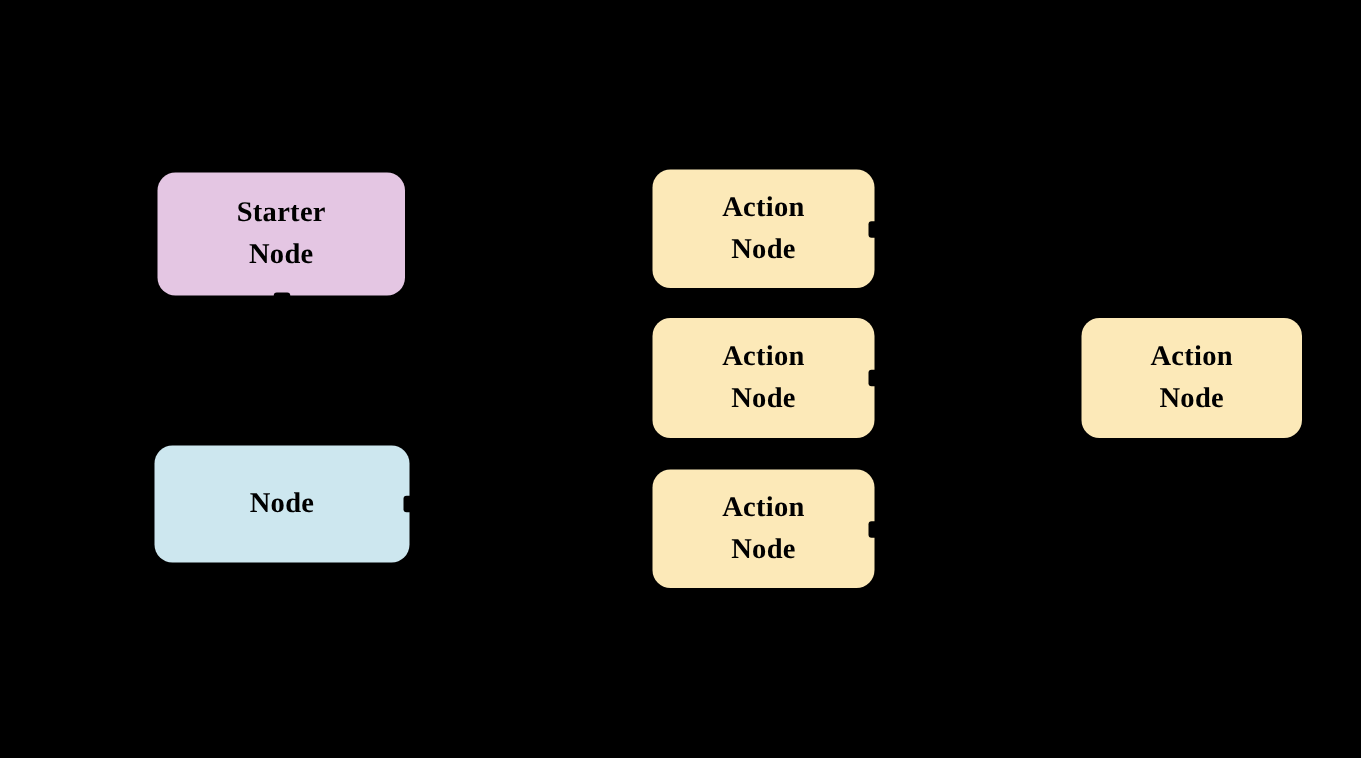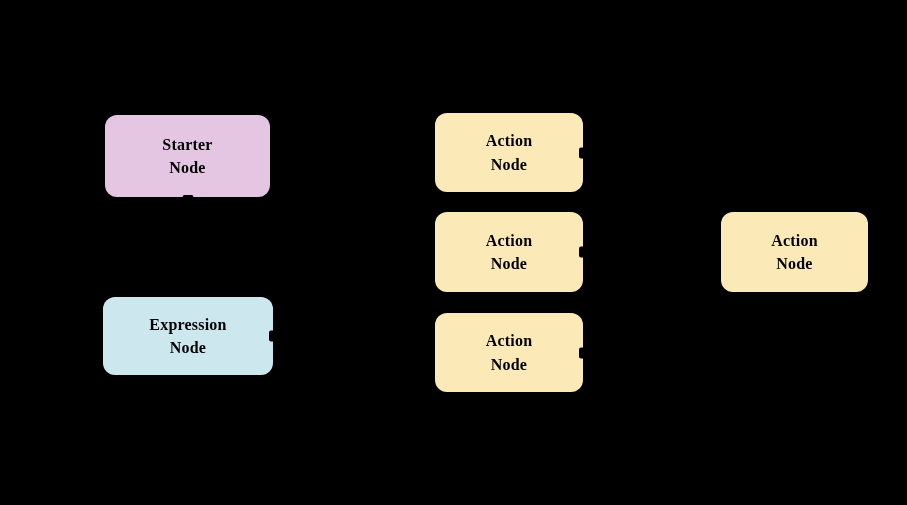--- a/index.html
+++ b/index.html
@@ -31,21 +31,21 @@
   .node {
     position: absolute;
     box-sizing: border-box;
     border-radius: 12px;
     display: flex;
     flex-direction: column;
     align-items: center;
     justify-content: center;
     text-align: center;
     font-weight: bold;
-    font-size: 16px;
+    font-size: 19px;
     line-height: 1.45;
     color: #000000;
     letter-spacing: 0.2px;
     user-select: none;
   }
   .node .label-line {
     display: block;
     white-space: nowrap;
   }
   .port {
@@ -83,21 +83,20 @@
       <path d="M 583 352 C 650 352, 655 252, 720 252" fill="none" stroke="#000000" stroke-width="2"></path>
     </svg>
 
   <div id="node-layer">
       <div class="node" style="left: 105px; top: 115px; width: 165px; height: 82px; background: rgb(228, 198, 227); color: rgb(0, 0, 0);">
         <span class="label-line">Starter</span>
         <span class="label-line">Node</span>
         <span class="port bottom" style="background: rgb(0, 0, 0);"></span>
       </div>
       <div class="node" style="left: 103px; top: 297px; width: 170px; height: 78px; background: rgb(205, 231, 239); color: rgb(0, 0, 0);">
-        <span class="label-line">Expression</span>
         <span class="label-line">Node</span>
         <span class="port right" style="background: rgb(0, 0, 0);"></span>
       </div>
       <div class="node" style="left: 435px; top: 113px; width: 148px; height: 79px; background: rgb(252, 233, 184); color: rgb(0, 0, 0);">
         <span class="label-line">Action</span>
         <span class="label-line">Node</span>
         <span class="port right" style="background: rgb(0, 0, 0);"></span>
       </div>
       <div class="node" style="left: 435px; top: 212px; width: 148px; height: 80px; background: rgb(252, 233, 184); color: rgb(0, 0, 0);">
         <span class="label-line">Action</span>

